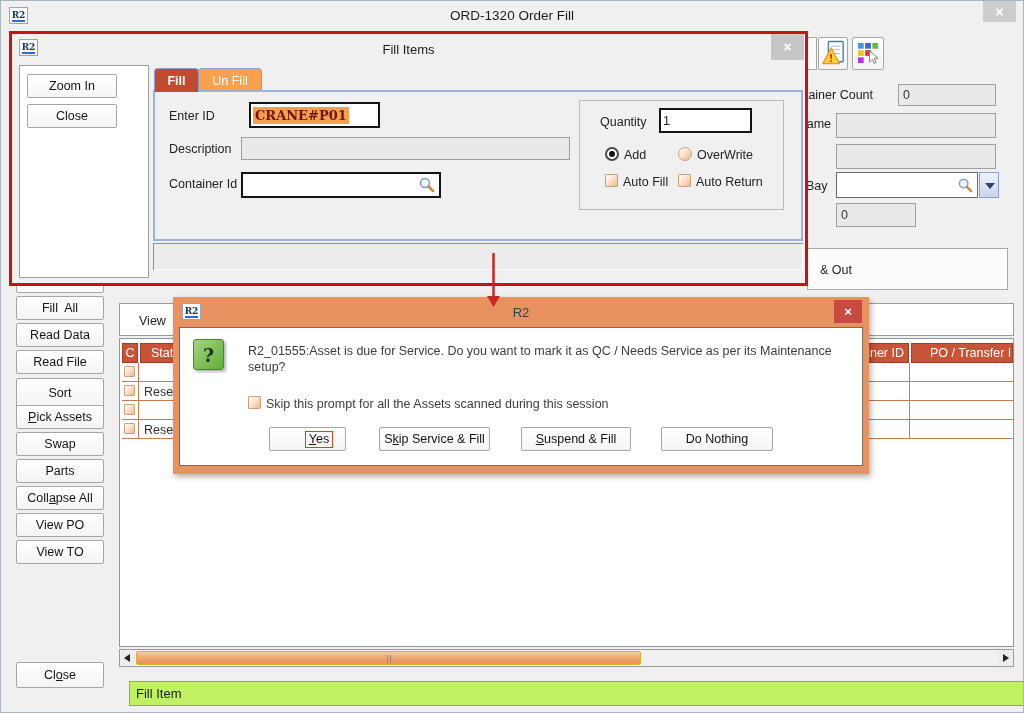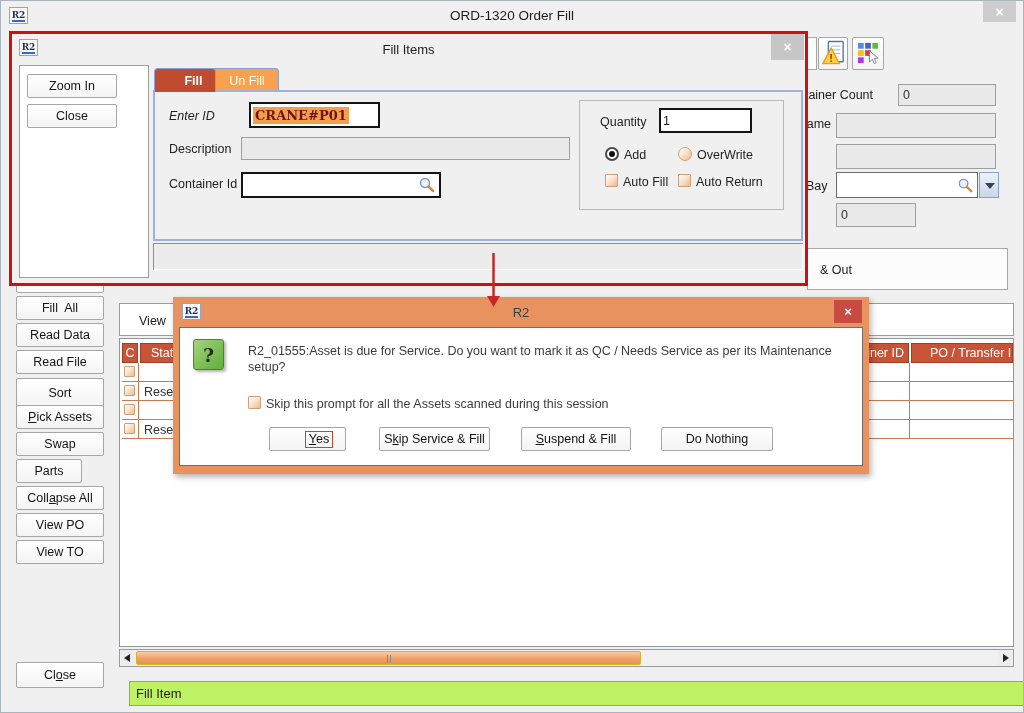--- a/index.html
+++ b/index.html
@@ -22,21 +22,21 @@
   .cb{position:absolute;width:13px;height:13px;border-radius:1px;box-sizing:border-box;}
   .radio{position:absolute;width:14px;height:14px;border-radius:50%;box-sizing:border-box;}
   .radio.sel{background:#fff;border:2px solid #4a4a4a;}
   .radio.sel::after{content:"";position:absolute;left:2px;top:2px;width:6px;height:6px;border-radius:50%;background:#111;}
   .u{text-decoration:underline;}
   .r2logo{position:absolute;width:17px;height:15px;background:#fafafa;border:1px solid #98a2b8;
     display:flex;align-items:center;justify-content:center;}
   .r2logo span{font-family:"DejaVu Serif",serif;font-size:9px;font-weight:bold;color:#16325c;
     border-bottom:2px solid #3a6abf;line-height:10px;}
   .tab{position:absolute;display:flex;align-items:center;justify-content:center;
-    color:#fff;border:1px solid #8aa0d8;border-bottom:none;border-radius:4px 4px 0 0;font-size:12.5px;padding-left:17px;}
+    color:#fff;border:1px solid #8aa0d8;border-bottom:none;border-radius:4px 4px 0 0;font-size:12.5px;}
   .gridhead{position:absolute;background:#c85437;border:1px solid #a03f22;color:#fff;
     display:flex;align-items:center;font-size:12.5px;overflow:hidden;white-space:pre;box-sizing:border-box;}
   .vline{position:absolute;width:1px;background:#c87a50;}
   .mag{position:absolute;}
 </style>
 </head>
 <body>
 
 <div id="screen">
 
@@ -101,21 +101,21 @@
     <span class="lbl" style="left:12px;top:14px;">&amp; Out</span>
   </div>
 
   <div class="abs" style="left:15px;top:282px;width:88px;height:10px;background:#fdfdfd;border:1px solid #a6a6a6;border-radius:0 0 2px 2px;"></div>
   <div class="pbtn" style="left:15px;top:295px;width:88px;height:24px;"><span><span>Fill  All</span><span class="u"></span><span></span></span></div>
   <div class="pbtn" style="left:15px;top:322px;width:88px;height:24px;"><span><span>Read Data</span><span class="u"></span><span></span></span></div>
   <div class="pbtn" style="left:15px;top:349px;width:88px;height:24px;"><span><span>Read File</span><span class="u"></span><span></span></span></div>
   <div class="pbtn" style="left:15px;top:377px;width:88px;height:30px;"><span><span>Sort</span><span class="u"></span><span></span></span></div>
   <div class="pbtn" style="left:15px;top:404px;width:88px;height:24px;"><span><span></span><span class="u">P</span><span>ick Assets</span></span></div>
   <div class="pbtn" style="left:15px;top:431px;width:88px;height:24px;"><span><span>Swap</span><span class="u"></span><span></span></span></div>
-  <div class="pbtn" style="left:15px;top:458px;width:66px;height:24px;"><span><span>Parts</span><span class="u"></span><span></span></span></div>
+  <div class="pbtn" style="left:15px;top:458px;width:88px;height:24px;"><span><span>Parts</span><span class="u"></span><span></span></span></div>
   <div class="pbtn" style="left:15px;top:485px;width:88px;height:24px;"><span><span>Coll</span><span class="u">a</span><span>pse All</span></span></div>
   <div class="pbtn" style="left:15px;top:512px;width:88px;height:24px;"><span><span>View PO</span><span class="u"></span><span></span></span></div>
   <div class="pbtn" style="left:15px;top:539px;width:88px;height:24px;"><span><span>View TO</span><span class="u"></span><span></span></span></div>
   <div class="pbtn" style="left:15px;top:661px;width:88px;height:26px;"><span><span>Cl</span><span class="u">o</span><span>se</span></span></div>
 
   <div class="abs" style="left:118px;top:302px;width:895px;height:33px;background:#fff;border:1px solid #9b9b9b;">
     <span class="lbl" style="left:19px;top:10px;">View</span>
   </div>
 
   <div class="abs" style="left:118px;top:337px;width:895px;height:309px;background:#fff;border:1px solid #8f969e;">
@@ -179,21 +179,21 @@
 
     <div class="tab" style="left:142px;top:34px;width:43px;height:23px;background:#c14b2e;font-weight:bold;z-index:2;">
         <span>Fill</span>
       </div>
     <div class="tab" style="left:186px;top:34px;width:62px;height:23px;background:#f9a14f;">
         <span>Un Fill</span>
       </div>
 
     <div class="abs" style="left:141px;top:56px;width:650px;height:151px;background:#f0f0f0;border:2px solid #9db1dd;"></div>
 
-    <span class="lbl" style="left:157px;top:75px;font-style:italic;">Enter ID</span>
+    <span class="lbl" style="left:157px;top:75px;">Enter ID</span>
     <div class="efield" style="left:229px;top:68px;width:131px;height:26px;margin-left:8px;">
       <span style="background:#f49f4d;color:#701414;font-family:'DejaVu Serif',serif;font-weight:bold;font-size:13px;padding:1px 2px;">CRANE#P01</span>
     </div>
 
     <span class="lbl" style="left:157px;top:108px;">Description</span>
     <div class="dfield" style="left:229px;top:103px;width:329px;height:23px;">
         <span></span>
       </div>
 
     <span class="lbl" style="left:157px;top:143px;">Container Id</span>

